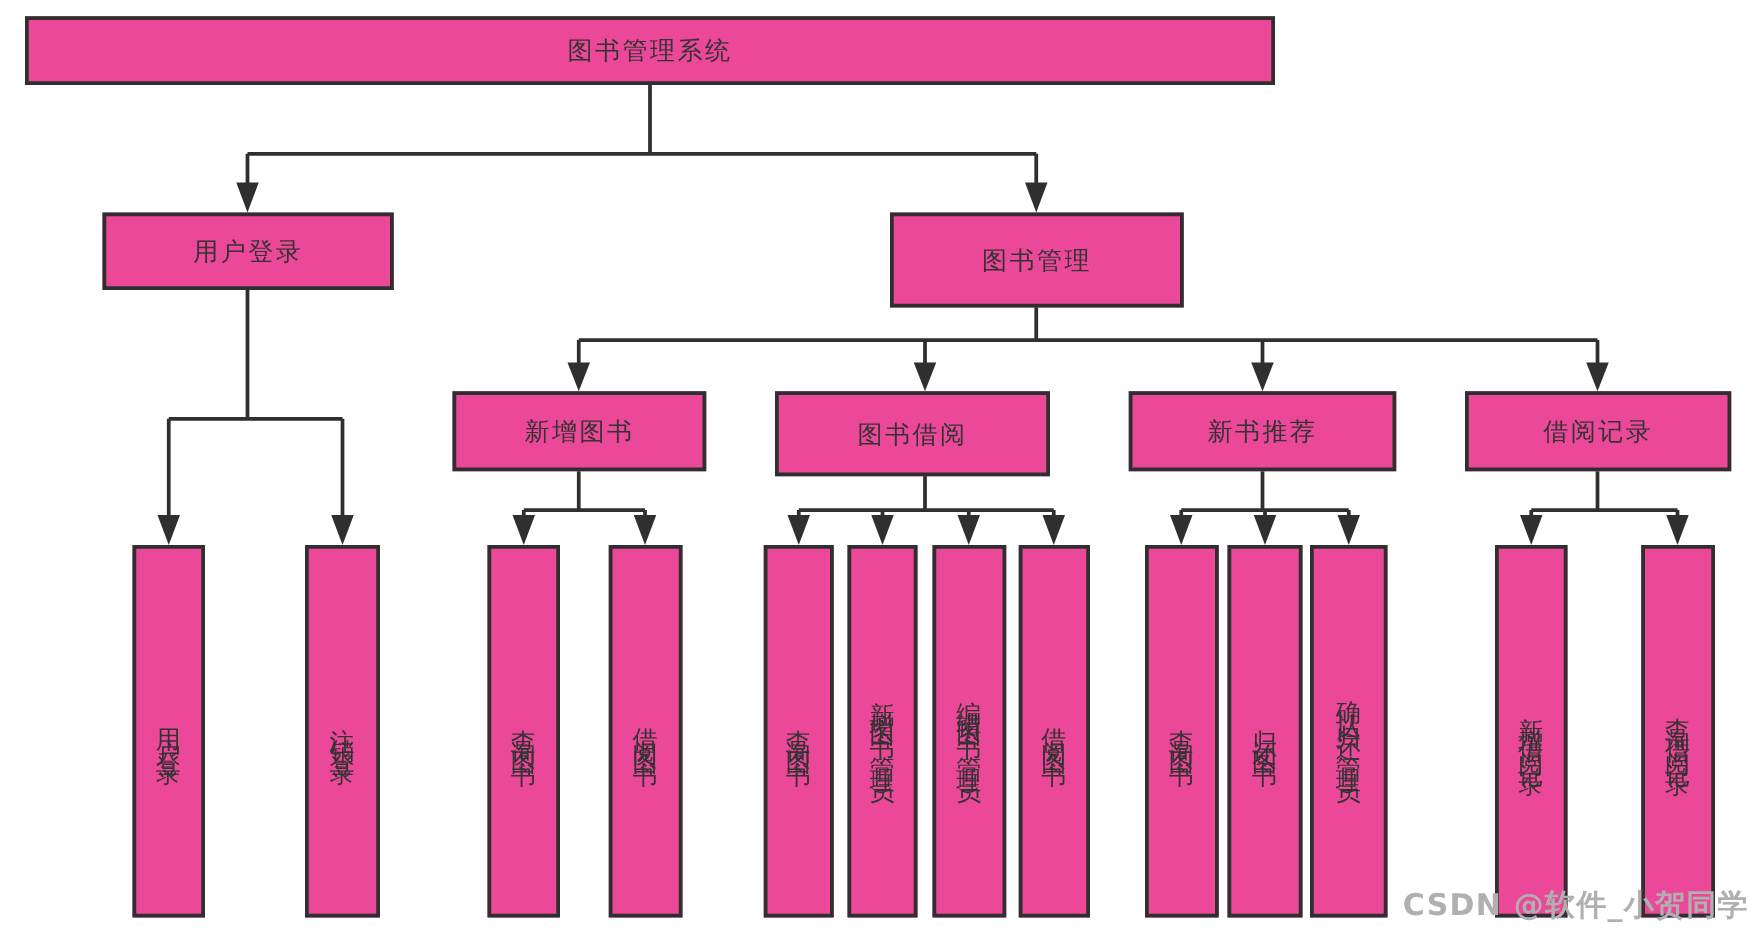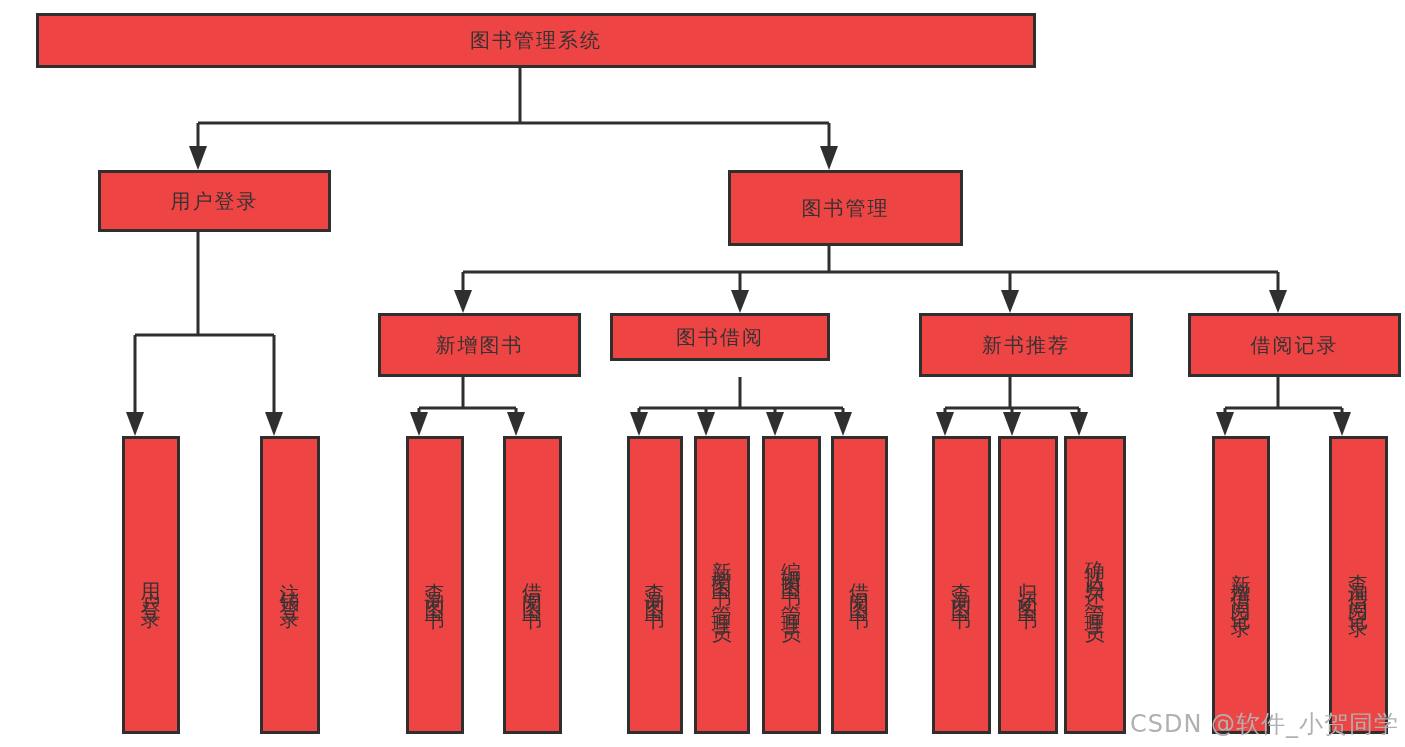--- a/index.html
+++ b/index.html
@@ -4,55 +4,54 @@
 <style>
   html,body { margin:0; padding:0; background:#ffffff; }
   .canvas {
     position:relative; width:1405px; height:747px; background:#ffffff;
     font-family:"DejaVu Sans","Liberation Sans",sans-serif;
     overflow:hidden;
   }
   svg.wires { position:absolute; left:0; top:0; width:1405px; height:747px; }
   .node {
     position:absolute; box-sizing:border-box;
-    border:3px solid #2f2f2f; background:#ef4444;
+    border:3px solid #2f2f2f; background:#ec4899;
     display:flex; align-items:center; justify-content:center;
     color:#333333; font-size:20px; letter-spacing:2px;
     white-space:nowrap;
-    margin-left:16px;
   }
   .vnode {
     writing-mode:vertical-rl; text-orientation:mixed;
     letter-spacing:9px; font-size:20px; white-space:normal;
     line-height:1;
   }
   
   .n-root      { left:20px;  top:13px;  width:1000px; height:55px; }
   .n-login     { left:82px;  top:170px; width:233px;  height:62px; }
   .n-manage    { left:712px; top:170px; width:235px;  height:76px; }
   .n-recommend { left:362px; top:313px; width:203px;  height:64px; }
-  .n-borrow    { left:594px; top:313px; width:220px;  height:48px; }
+  .n-borrow    { left:620px; top:313px; width:220px;  height:68px; }
   .n-current   { left:903px; top:313px; width:214px;  height:64px; }
   .n-records   { left:1172px;top:313px; width:213px;  height:64px; }
   .l-1a { left:106px;  top:436px; width:58px; height:298px; }
   .l-1b { left:244px;  top:436px; width:60px; height:298px; }
   .l-2a { left:390px;  top:436px; width:58px; height:298px; }
   .l-2b { left:487px;  top:436px; width:59px; height:298px; }
   .l-3a { left:611px;  top:436px; width:56px; height:298px; }
   .l-3b { left:678px;  top:436px; width:56px; height:298px; }
   .l-3c { left:746px;  top:436px; width:59px; height:298px; }
   .l-3d { left:815px;  top:436px; width:57px; height:298px; }
   .l-4a { left:916px;  top:436px; width:59px; height:298px; }
   .l-4b { left:982px;  top:436px; width:60px; height:298px; }
   .l-4c { left:1048px; top:436px; width:62px; height:298px; }
   .l-5a { left:1196px; top:436px; width:58px; height:298px; }
   .l-5b { left:1313px; top:436px; width:59px; height:298px; }
   .watermark {
     position:absolute; right:6px; top:708px; color:#b0b0b0;
-    font-size:24px; letter-spacing:1px;
+    font-size:24px; letter-spacing:1px;font-weight:bold;
   }
 </style>
 </head>
 <body>
 
 <div class="canvas">
 
   <svg class="wires" viewBox="0 0 1405 747" xmlns="http://www.w3.org/2000/svg">
     <g stroke="#2f2f2f" stroke-width="3" fill="none">
 

